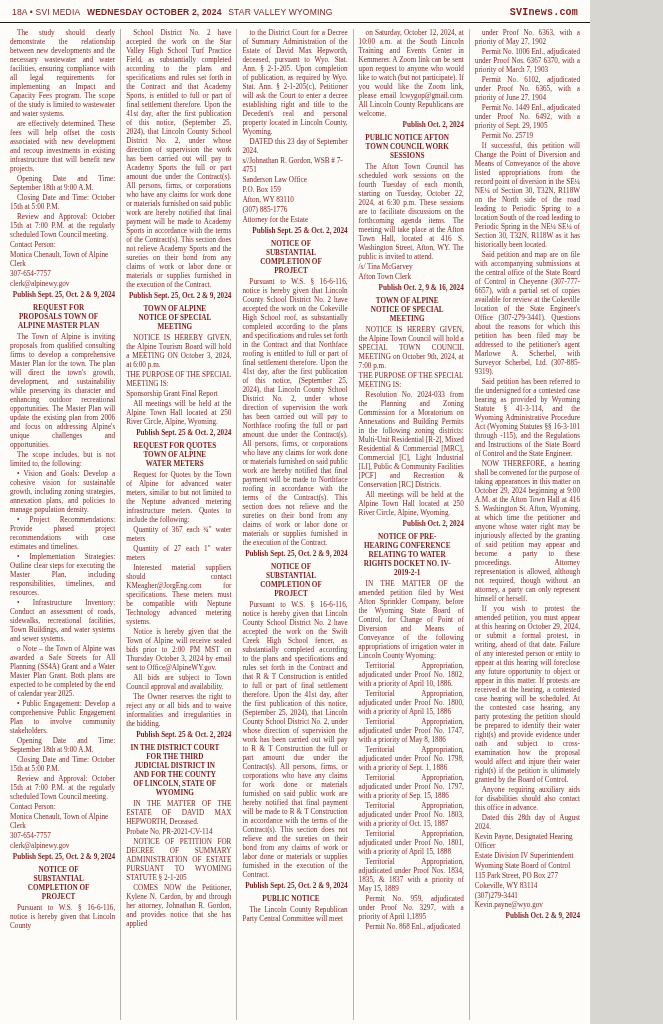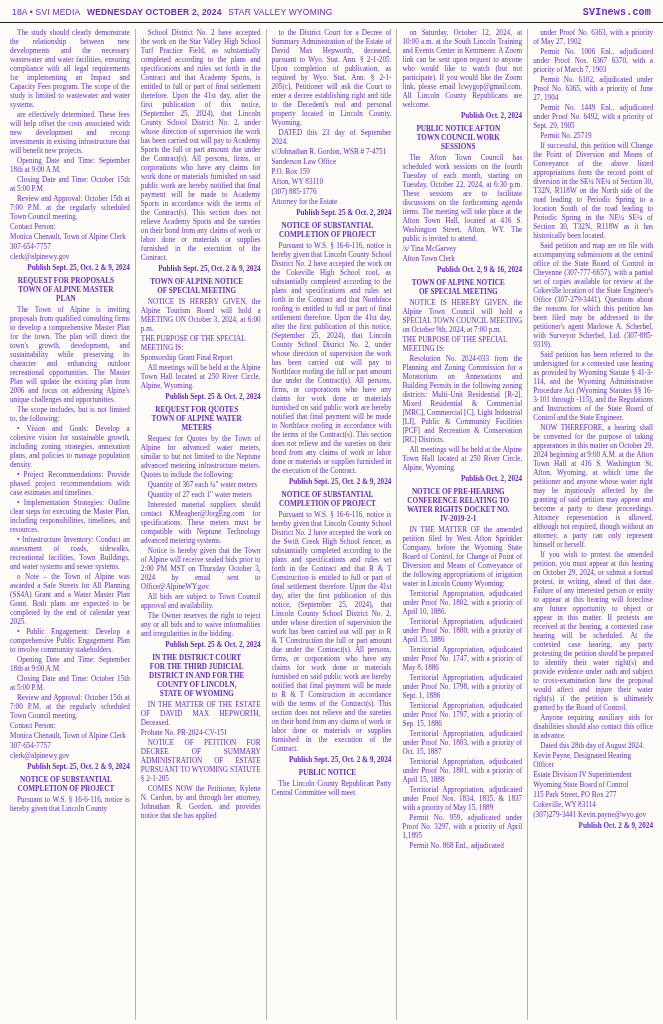--- a/index.html
+++ b/index.html
@@ -1,19 +1,19 @@
 <!DOCTYPE html>
 <html lang="en"><head>
 <meta charset="utf-8">
 <style>
   * { box-sizing: border-box; margin: 0; padding: 0; }
   html, body { width: 663px; background: #d8d6d0; }
   .page {
-    width: 663px; height: 1024px;
-    background: #fdfcf8; color: #6d28d9;
+    width: 590px; height: 1024px;
+    background: #fdfcf8; color: #7f1d1d;
     overflow: hidden;
     display: flex; flex-direction: column;
     font-family: "Liberation Serif", serif;
   }
   .masthead {
     display: flex; justify-content: space-between; align-items: baseline;
     padding: 7px 12px 4px 12px;
     border-bottom: 1.5px solid #1a1a1a;
     font-family: "Liberation Sans", sans-serif;
     font-size: 8.5px; letter-spacing: 0.2px;
@@ -101,21 +101,21 @@
         <div class="blk p">Request for Quotes by the Town of Alpine for advanced water meters, similar to but not limited to the Neptune advanced metering infrastructure meters. Quotes to include the following:</div>
         <div class="blk p">Quantity of 367 each ¾" water meters</div>
         <div class="blk p">Quantity of 27 each 1" water meters</div>
         <div class="blk p">Interested material suppliers should contact KMeagher@JorgEng.com for specifications. These meters must be compatible with Neptune Technology advanced metering systems.</div>
         <div class="blk p">Notice is hereby given that the Town of Alpine will receive sealed bids prior to 2:00 PM MST on Thursday October 3, 2024 by email sent to Office@AlpineWY.gov.</div>
         <div class="blk p">All bids are subject to Town Council approval and availability.</div>
         <div class="blk p">The Owner reserves the right to reject any or all bids and to waive informalities and irregularities in the bidding.</div>
         <div class="blk publish">Publish Sept. 25 &amp; Oct. 2, 2024</div>
         <div class="blk heading">IN THE DISTRICT COURT FOR THE THIRD JUDICIAL DISTRICT IN AND FOR THE COUNTY OF LINCOLN, STATE OF WYOMING</div>
         <div class="blk p">IN THE MATTER OF THE ESTATE OF DAVID MAX HEPWORTH, Deceased.</div>
-        <div class="blk line">Probate No. PR-2024-CV-151</div>
+        <div class="blk line">Probate No. PR-2021-CV-114</div>
         <div class="blk p">NOTICE OF PETITION FOR DECREE OF SUMMARY ADMINISTRATION OF ESTATE PURSUANT TO WYOMING STATUTE § 2-1-205</div>
         <div class="blk p">COMES NOW the Petitioner, Kylene N. Cardon, by and through her attorney, Johnathan R. Gordon, and provides notice that she has applied</div>
       </div>
       <div class="col">
         <div class="blk p">to the District Court for a Decree of Summary Administration of the Estate of David Max Hepworth, deceased, pursuant to Wyo. Stat. Ann. § 2-1-205. Upon completion of publication, as required by Wyo. Stat. Ann. § 2-1-205(c), Petitioner will ask the Court to enter a decree establishing right and title to the Decedent's real and personal property located in Lincoln County, Wyoming.</div>
         <div class="blk p">DATED this 23 day of September 2024.</div>
         <div class="blk line">s//Johnathan R. Gordon, WSB # 7-4751</div>
         <div class="blk line">Sanderson Law Office</div>
         <div class="blk line">P.O. Box 159</div>
         <div class="blk line">Afton, WY 83110</div>

